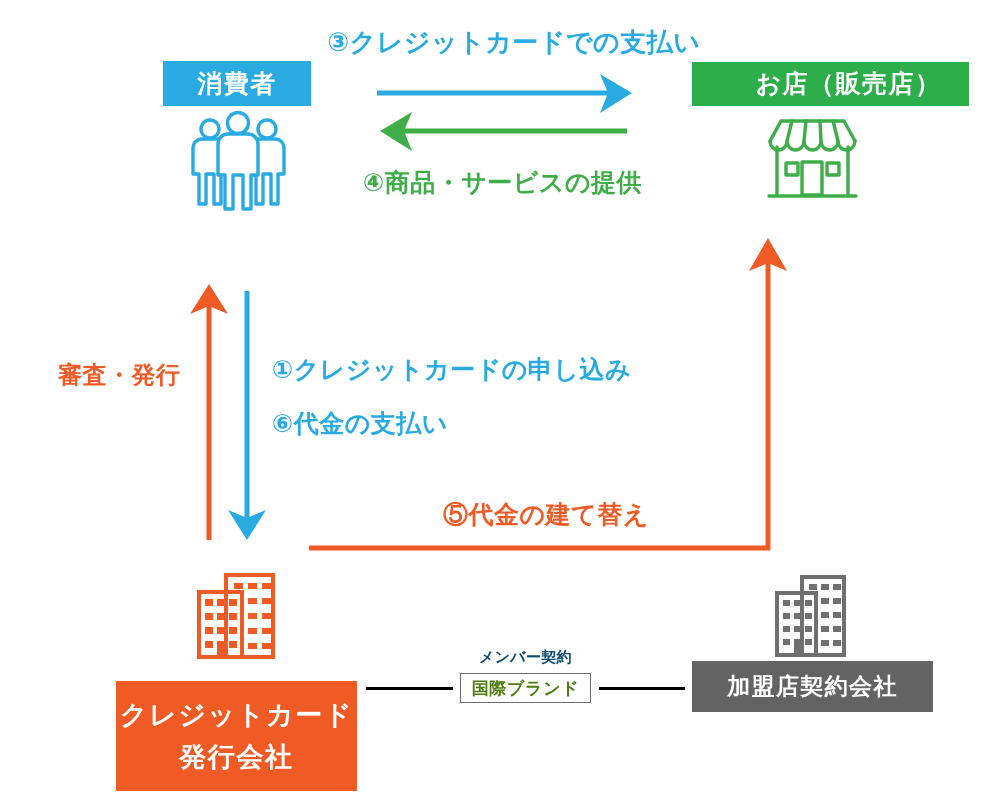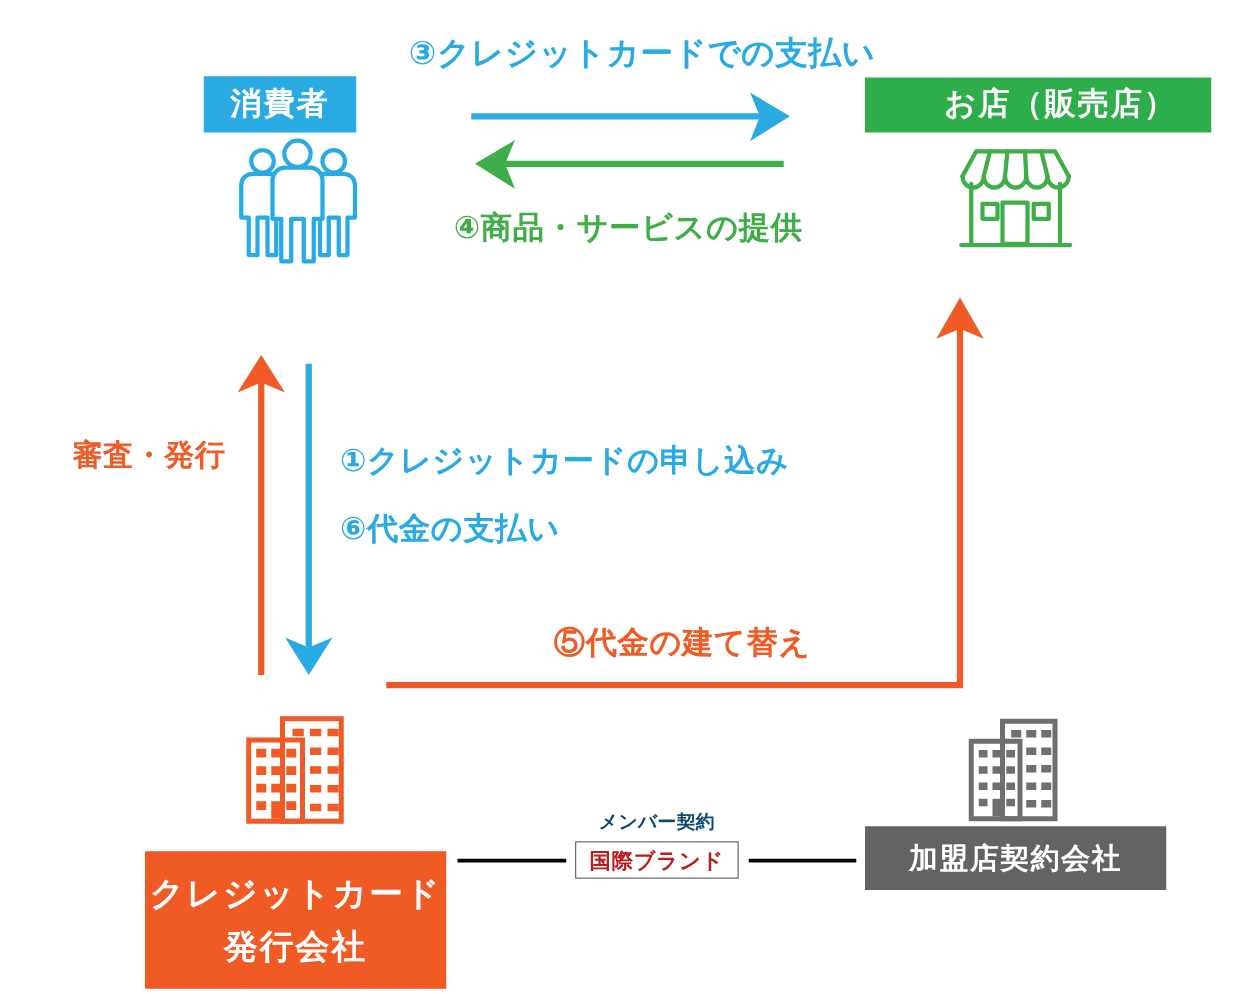--- a/index.html
+++ b/index.html
@@ -24,21 +24,21 @@
     display: flex;
     align-items: center;
     justify-content: center;
     text-align: center;
     color: #ffffff;
     font-weight: bold;
     letter-spacing: 0.06em;
     line-height: 1.35;
   }
   #box-consumer {
-    left: 163px; top: 61px; width: 122px; height: 45px;
+    left: 163px; top: 61px; width: 148px; height: 45px;
     background: #29ABE2;
     font-size: 25px;
   }
   #box-shop {
     left: 692px; top: 62px; width: 241px; height: 44px;
     background: #2EAD4B;
     font-size: 25px;
     padding-left: 36px;
   }
   #box-issuer {
@@ -55,21 +55,21 @@
     background: #636363;
     font-size: 23px;
   }
 
   
   #brand-chip {
     left: 460px; top: 673px; width: 131px; height: 30px;
     border: 1.5px solid #6d6d6d;
     background: #ffffff;
     display: flex; align-items: center; justify-content: center;
-    color: #b91c1c;
+    color: #4d7c0f;
     font-size: 17px;
     font-weight: bold;
     letter-spacing: 0.04em;
     box-sizing: border-box;
   }
   #brand-chip-caption {
     left: 460px; top: 648px; width: 131px;
     text-align: center;
     color: #0c4a6e;
     font-size: 15px;
@@ -91,21 +91,21 @@
     white-space: nowrap;
     line-height: 1.55;
   }
   .blue  { color: #29ABE2; }
   .green { color: #3FAE49; }
   .orange{ color: #F05A24; }
 
   #label-3 { left: 327px; top: 22px;  font-size: 26px; }
   #label-4 { left: 363px; top: 163px; font-size: 25px; }
   #label-2 { left: 30px;  top: 346px; font-size: 24px; text-align: left; }
-  #label-2 .l2 { display: block; margin-left: 28px; }
+  #label-2 .l2 { display: block; margin-left: 28px; margin-top: 10px; }
   #label-1 { left: 272px; top: 350px; font-size: 25px; }
   #label-6 { left: 272px; top: 404px; font-size: 25px; }
   #label-5 { left: 443px; top: 496px; font-size: 25px; font-family: Liberation Serif, serif; }
 
   svg.overlay { left: 0; top: 0; }
 </style>
 </head>
 <body>
 
 <div id="canvas">

